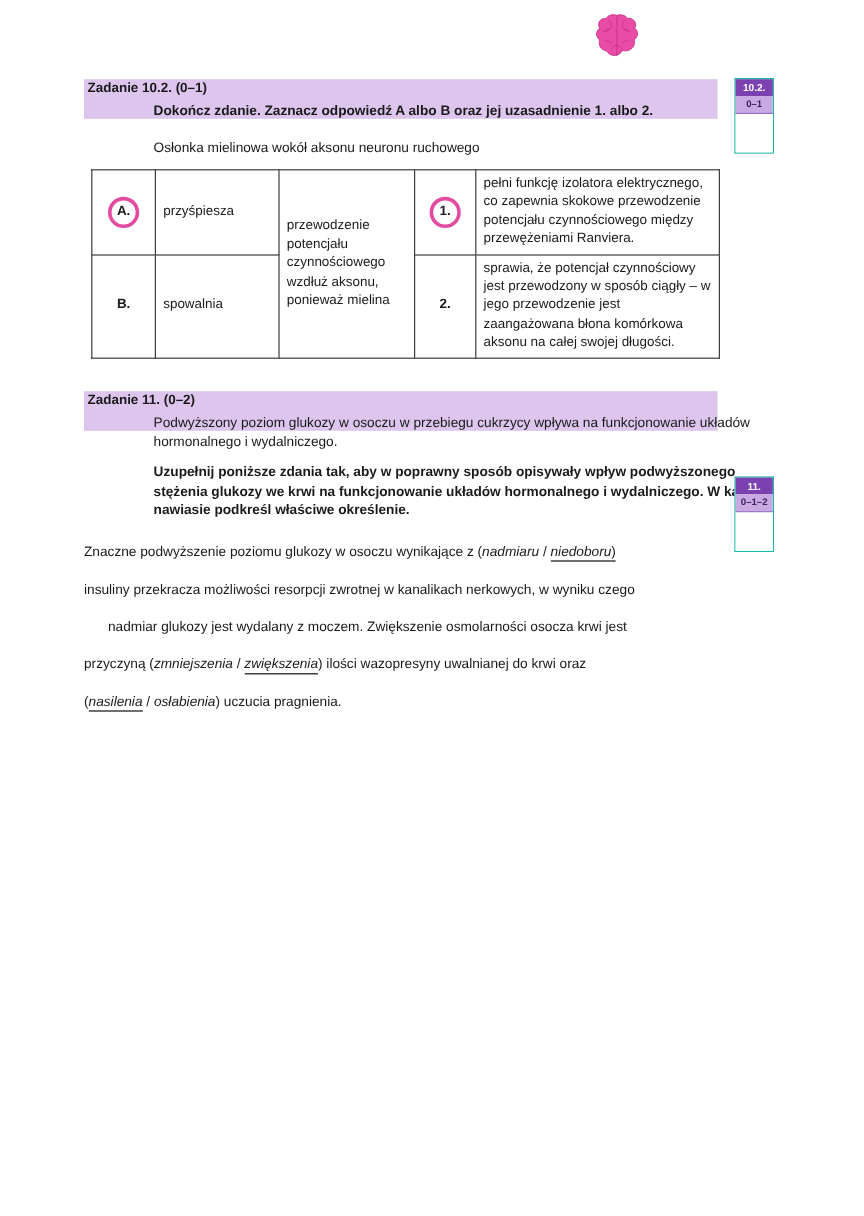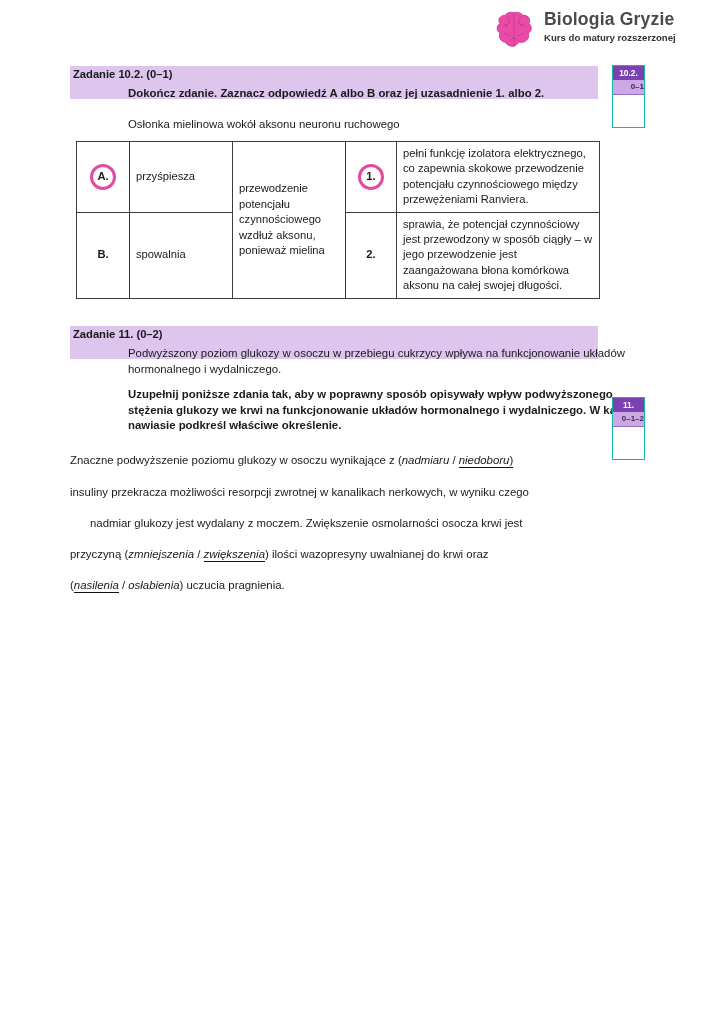--- a/index.html
+++ b/index.html
@@ -83,21 +83,21 @@
     font-weight: bold;
     text-align: center;
     line-height: 14px;
     height: 14px;
   }
   .score-range {
     background: #c9a8e4;
     color: #3d1f58;
     font-size: 8px;
     font-weight: bold;
-    text-align: right;
+    text-align: center;
     line-height: 14px;
     height: 14px;
     border-bottom: 1px solid #9a6fc4;
   }
   .score-blank { height: 32px; background: #ffffff; }
 
   
   .txt {
     position: absolute;
     font-size: 11.4px;
@@ -170,24 +170,20 @@
       <path d="M22 13c3 2 4 5 3 8-1 3-4 4-6 3"></path>
       <path d="M16 26c3 1 6 0 7-2"></path>
       <path d="M18 38c3-1 6 0 7 3"></path>
       <path d="M26 48c1-3 4-5 6-4"></path>
       <path d="M42 13c-3 2-4 5-3 8 1 3 4 4 6 3"></path>
       <path d="M48 26c-3 1-6 0-7-2"></path>
       <path d="M46 38c-3-1-6 0-7 3"></path>
       <path d="M38 48c-1-3-4-5-6-4"></path>
     </g>
   </svg>
-  <div class="brand-text">
-    <div class="brand-title">Biologia Gryzie</div>
-    <div class="brand-sub">Kurs do matury rozszerzonej</div>
-  </div>
 </div>
 
 <div class="task-bar" style="top:66px;">
   <span>Zadanie 10.2. (0–1)</span>
 </div>
 
 <div class="txt lead bold" style="top:86px;">Dokończ zdanie. Zaznacz odpowiedź A albo B oraz jej uzasadnienie 1. albo 2.</div>
 
 <div class="txt lead" style="top:117px;">Osłonka mielinowa wokół aksonu neuronu ruchowego</div>
 

